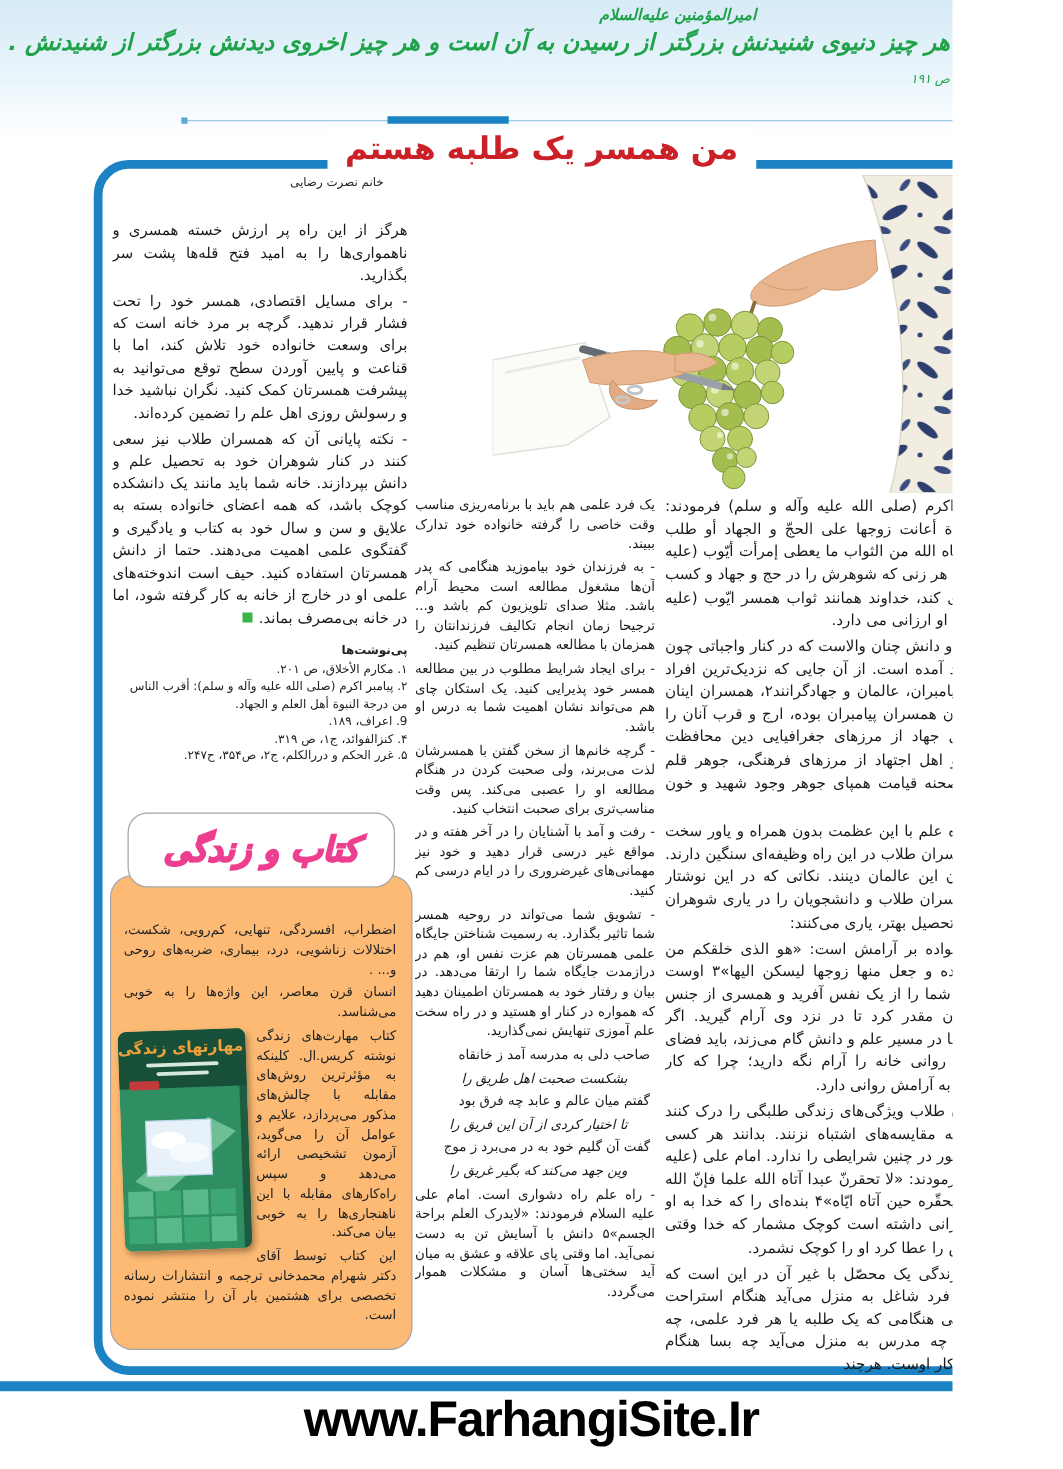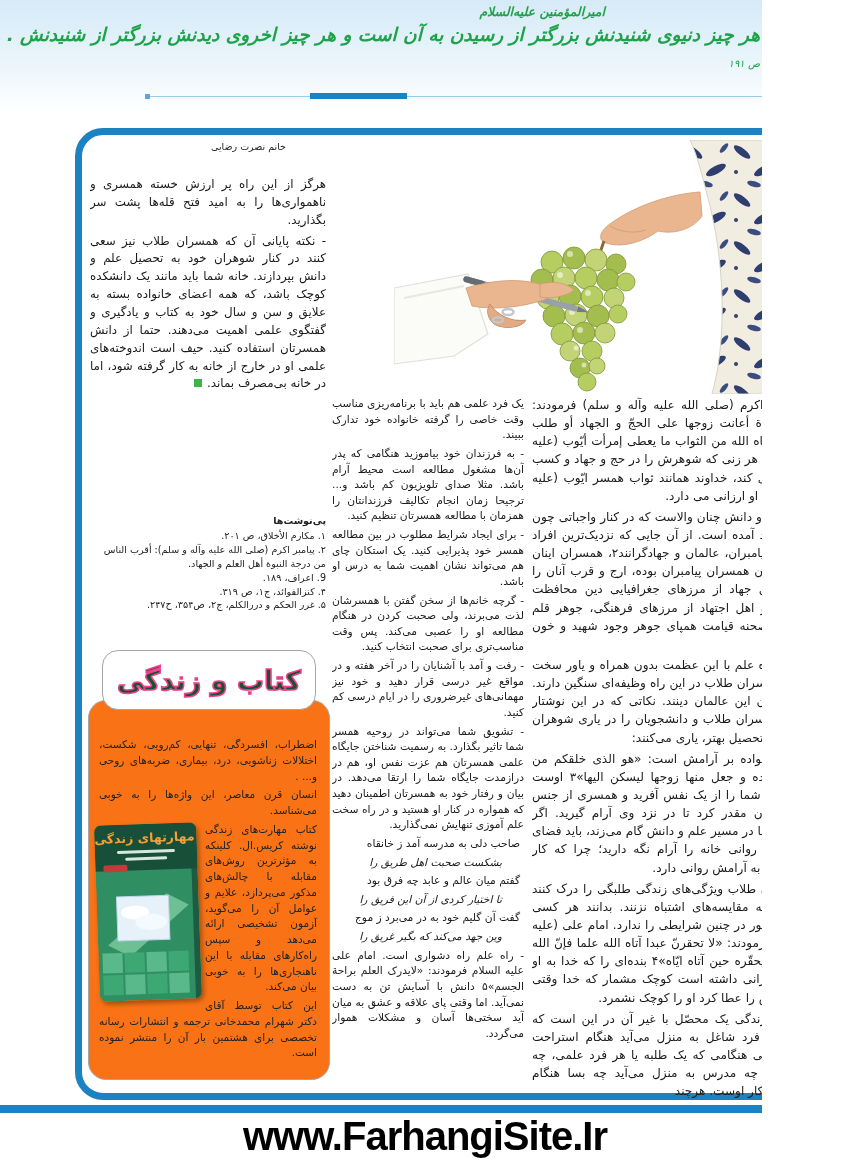--- a/index.html
+++ b/index.html
@@ -15,21 +15,21 @@
   .hadith .ref{font-size:10px;font-weight:normal;}
   .header-rule{position:absolute;top:96px;left:148px;width:699px;height:1px;background:#9ccbe6;z-index:1;}
   .header-rule:before,.header-rule:after{content:"";position:absolute;top:-2px;width:5px;height:5px;background:#5aa9d6;}
   .header-rule:before{left:-3px;} .header-rule:after{right:-2px;}
   .header-dash{position:absolute;top:93px;left:310px;width:97px;height:6px;background:#1b82c4;z-index:2;}
   
   .frame{position:absolute;left:75px;top:128px;width:745px;height:972px;box-sizing:border-box;
          border:7px solid #1b82c4;border-radius:28px;background:#fff;z-index:1;}
   .article-title{position:absolute;left:262px;top:102px;z-index:4;background:#fff;
                  padding:2px 14px 8px;direction:rtl;font-size:25px;font-weight:bold;color:#cb2027;}
-  .article-author{position:absolute;left:211px;top:141px;z-index:5;direction:rtl;
+  .article-author{position:absolute;left:232px;top:141px;z-index:5;direction:rtl;
                   font-size:9.5px;color:#222;}
   
   .photo{position:absolute;left:394px;top:140px;width:419px;height:254px;background:#fff;z-index:2;}
   .photo svg{display:block;width:100%;height:100%;}
   
   .col{position:absolute;direction:rtl;text-align:justify;z-index:3;overflow:hidden;}
   .col p{margin:0 0 3px;}
   #col-left{left:90px;top:176px;width:236px;height:334px;font-size:11.9px;line-height:1.5;}
   #col-mid{left:332px;top:396px;width:192px;height:702px;font-size:10.7px;line-height:1.46;}
   #col-right{left:532px;top:396px;width:281px;height:702px;font-size:12.1px;line-height:1.5;}
@@ -37,29 +37,29 @@
              font-size:9.6px;line-height:1.45;color:#222;z-index:3;}
   .footnotes .fn-title{font-weight:bold;margin-bottom:1px;}
   .footnotes p{margin:0;}
   .sq{display:inline-block;vertical-align:baseline;}
   .sq.filled{width:8px;height:8px;background:#3bb54a;margin-right:5px;}
   .sq.outline{width:7px;height:7px;background:#fff;border:2px solid #35b08e;margin-left:5px;transform:translateY(1px);}
   .verse-a{text-align:right;padding-right:4px;}
   .verse-b{text-align:right;padding-right:22px;font-style:italic;}
   
   .book-box{position:absolute;left:88px;top:700px;width:242px;height:380px;box-sizing:border-box;
-            background:#f97316;border:1px solid #a6a6a6;border-radius:18px;z-index:3;
+            background:#fdba74;border:1px solid #a6a6a6;border-radius:18px;z-index:3;
             padding:36px 12px 10px 10px;direction:rtl;text-align:justify;
             font-size:10.5px;line-height:1.5;color:#222;overflow:hidden;}
   .book-box p{margin:0 0 3px;}
   .book-title-box{position:absolute;left:102px;top:650px;width:214px;height:60px;box-sizing:border-box;
                   background:#fff;border:1px solid #a6a6a6;border-radius:16px;z-index:4;
                   display:flex;align-items:center;justify-content:center;}
-  .book-title-text{direction:rtl;font-size:27px;font-weight:bold;
-                   color:#14532d;-webkit-text-stroke:1.6px #ee3f8e;letter-spacing:1px;}
+  .book-title-text{direction:rtl;font-size:27px;font-weight:bold;font-style:italic;
+                   color:#8b5cf6;-webkit-text-stroke:1.6px #ee3f8e;letter-spacing:1px;}
   .book-cover{float:left;width:102px;height:176px;margin:2px 6px 2px -2px;
               transform:rotate(-2deg);border-radius:7px;overflow:hidden;
               box-shadow:2px 3px 5px rgba(0,0,0,.35);}
   
   .footer-bar{position:absolute;left:0;top:1105px;width:850px;height:8px;background:#1b82c4;z-index:5;}
   .footer-url{position:absolute;left:0;top:1114px;width:850px;text-align:center;z-index:5;
               font-family:"Liberation Sans",sans-serif;font-weight:bold;font-size:40px;color:#000;
               letter-spacing:-1px;}
 </style>
 </head>
@@ -70,20 +70,21 @@
   <div class="header-band"></div>
   <div class="hadith">
     <span class="attrib">امیرالمؤمنین علیه‌السلام</span>
     <span class="quote"><span>هر چیز دنیوی شنیدنش بزرگتر از رسیدن به آن است و هر چیز اخروی دیدنش بزرگتر از شنیدنش .</span> <span class="ref">بحارالانوار، ج ۱، ص ۱۹۱</span></span>
   </div>
   <div class="header-rule"></div>
   <div class="header-dash"></div>
 
   <div class="frame"></div>
 
+  <div class="article-title">من همسر یک طلبه هستم</div>
   <div class="article-author">خانم نصرت رضایی</div>
 
   <div class="photo">
     <svg viewBox="0 0 419 254">
       <defs>
         <pattern id="floral" width="48" height="48" patternUnits="userSpaceOnUse">
           <rect width="48" height="48" fill="#f1eee1"></rect>
           <ellipse cx="12" cy="12" rx="10" ry="3.6" fill="#2e3e6e" transform="rotate(38 12 12)"></ellipse>
           <ellipse cx="34" cy="30" rx="11" ry="4" fill="#2e3e6e" transform="rotate(-28 34 30)"></ellipse>
           <ellipse cx="24" cy="44" rx="7" ry="2.8" fill="#3a4c80" transform="rotate(15 24 44)"></ellipse>
@@ -178,20 +179,21 @@
         <p class="verse-b">تا اختیار کردی از آن این فریق را</p>
         <p class="verse-a">گفت آن گلیم خود به در می‌برد ز موج</p>
         <p class="verse-b">وین جهد می‌کند که بگیر غریق را</p>
         <p>- راه علم راه دشواری است. امام علی علیه السلام فرمودند: «لایدرک العلم براحة الجسم»۵ دانش با آسایش تن به دست نمی‌آید. اما وقتی پای علاقه و عشق به میان آید سختی‌ها آسان و مشکلات هموار می‌گردد.</p>
       </div>
 
   </div>
 
   <div class="col" id="col-left">
       <p>هرگز از این راه پر ارزش خسته همسری و ناهمواری‌ها را به امید فتح قله‌ها پشت سر بگذارید.</p>
+      <p>- برای مسایل اقتصادی، همسر خود را تحت فشار قرار ندهید. گرچه بر مرد خانه است که برای وسعت خانواده خود تلاش کند، اما با قناعت و پایین آوردن سطح توقع می‌توانید به پیشرفت همسرتان کمک کنید. نگران نباشید خدا و رسولش روزی اهل علم را تضمین کرده‌اند.</p>
       <p>- نکته پایانی آن که همسران طلاب نیز سعی کنند در کنار شوهران خود به تحصیل علم و دانش بپردازند. خانه شما باید مانند یک دانشکده کوچک باشد، که همه اعضای خانواده بسته به علایق و سن و سال خود به کتاب و یادگیری و گفتگوی علمی اهمیت می‌دهند. حتما از دانش همسرتان استفاده کنید. حیف است اندوخته‌های علمی او در خارج از خانه به کار گرفته شود، اما در خانه بی‌مصرف بماند.<span class="sq filled"></span></p>
     </div>
 
   <div class="footnotes">
     <p class="fn-title">پی‌نوشت‌ها</p>
     <div>
         <p>۱. مکارم الأخلاق، ص ۲۰۱.</p>
         <p>۲. پیامبر اکرم (صلی الله علیه وآله و سلم): أقرب الناس من درجة النبوة أهل العلم و الجهاد.</p>
         <p>9. اعراف، ۱۸۹.</p>
         <p>۴. کنزالفوائد، ج۱، ص ۳۱۹.</p>

